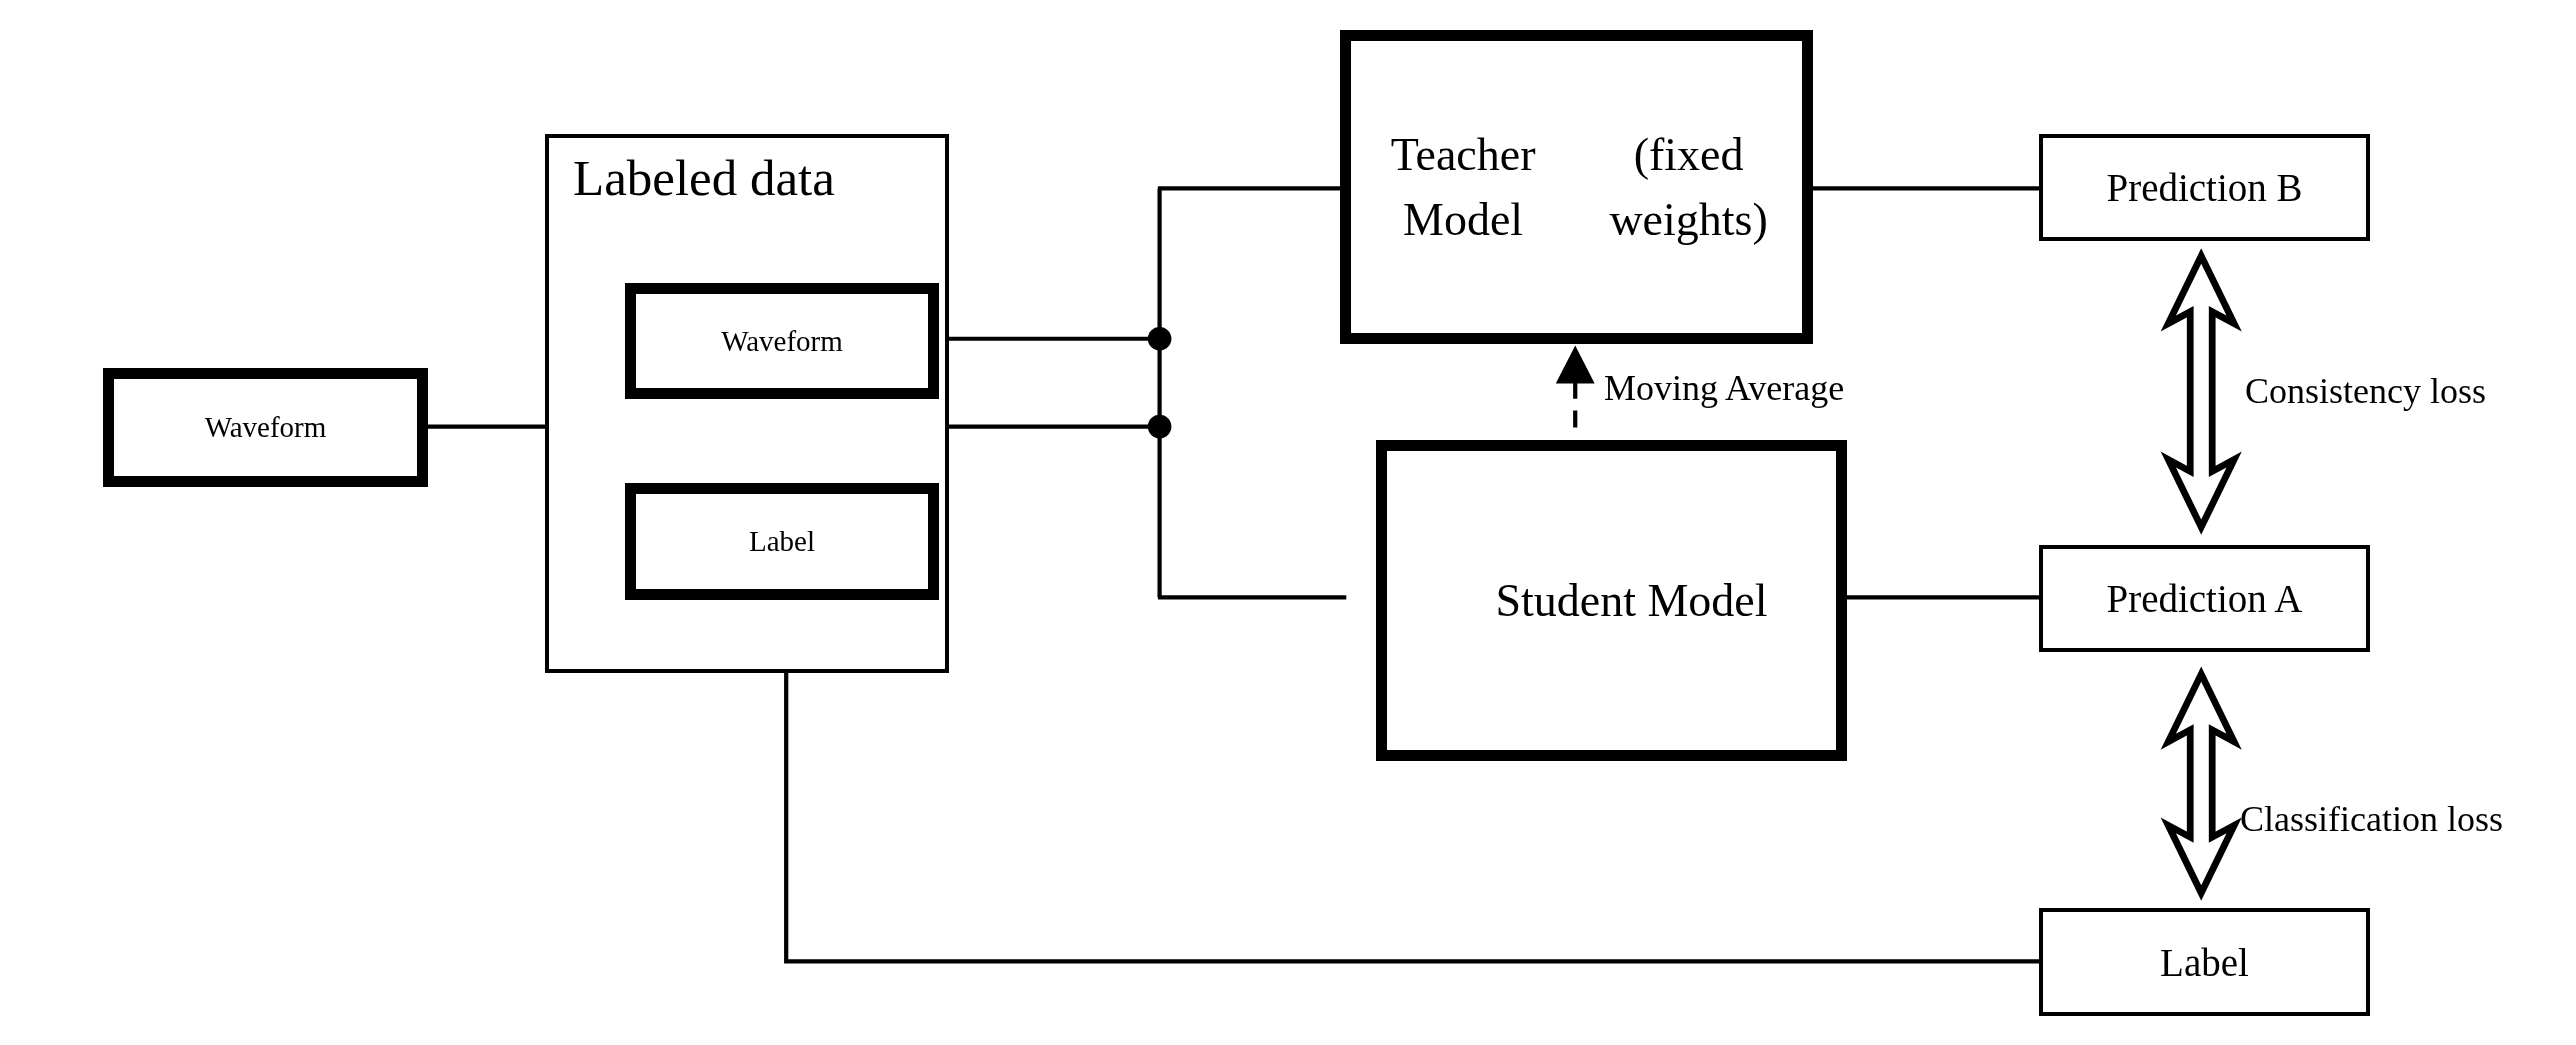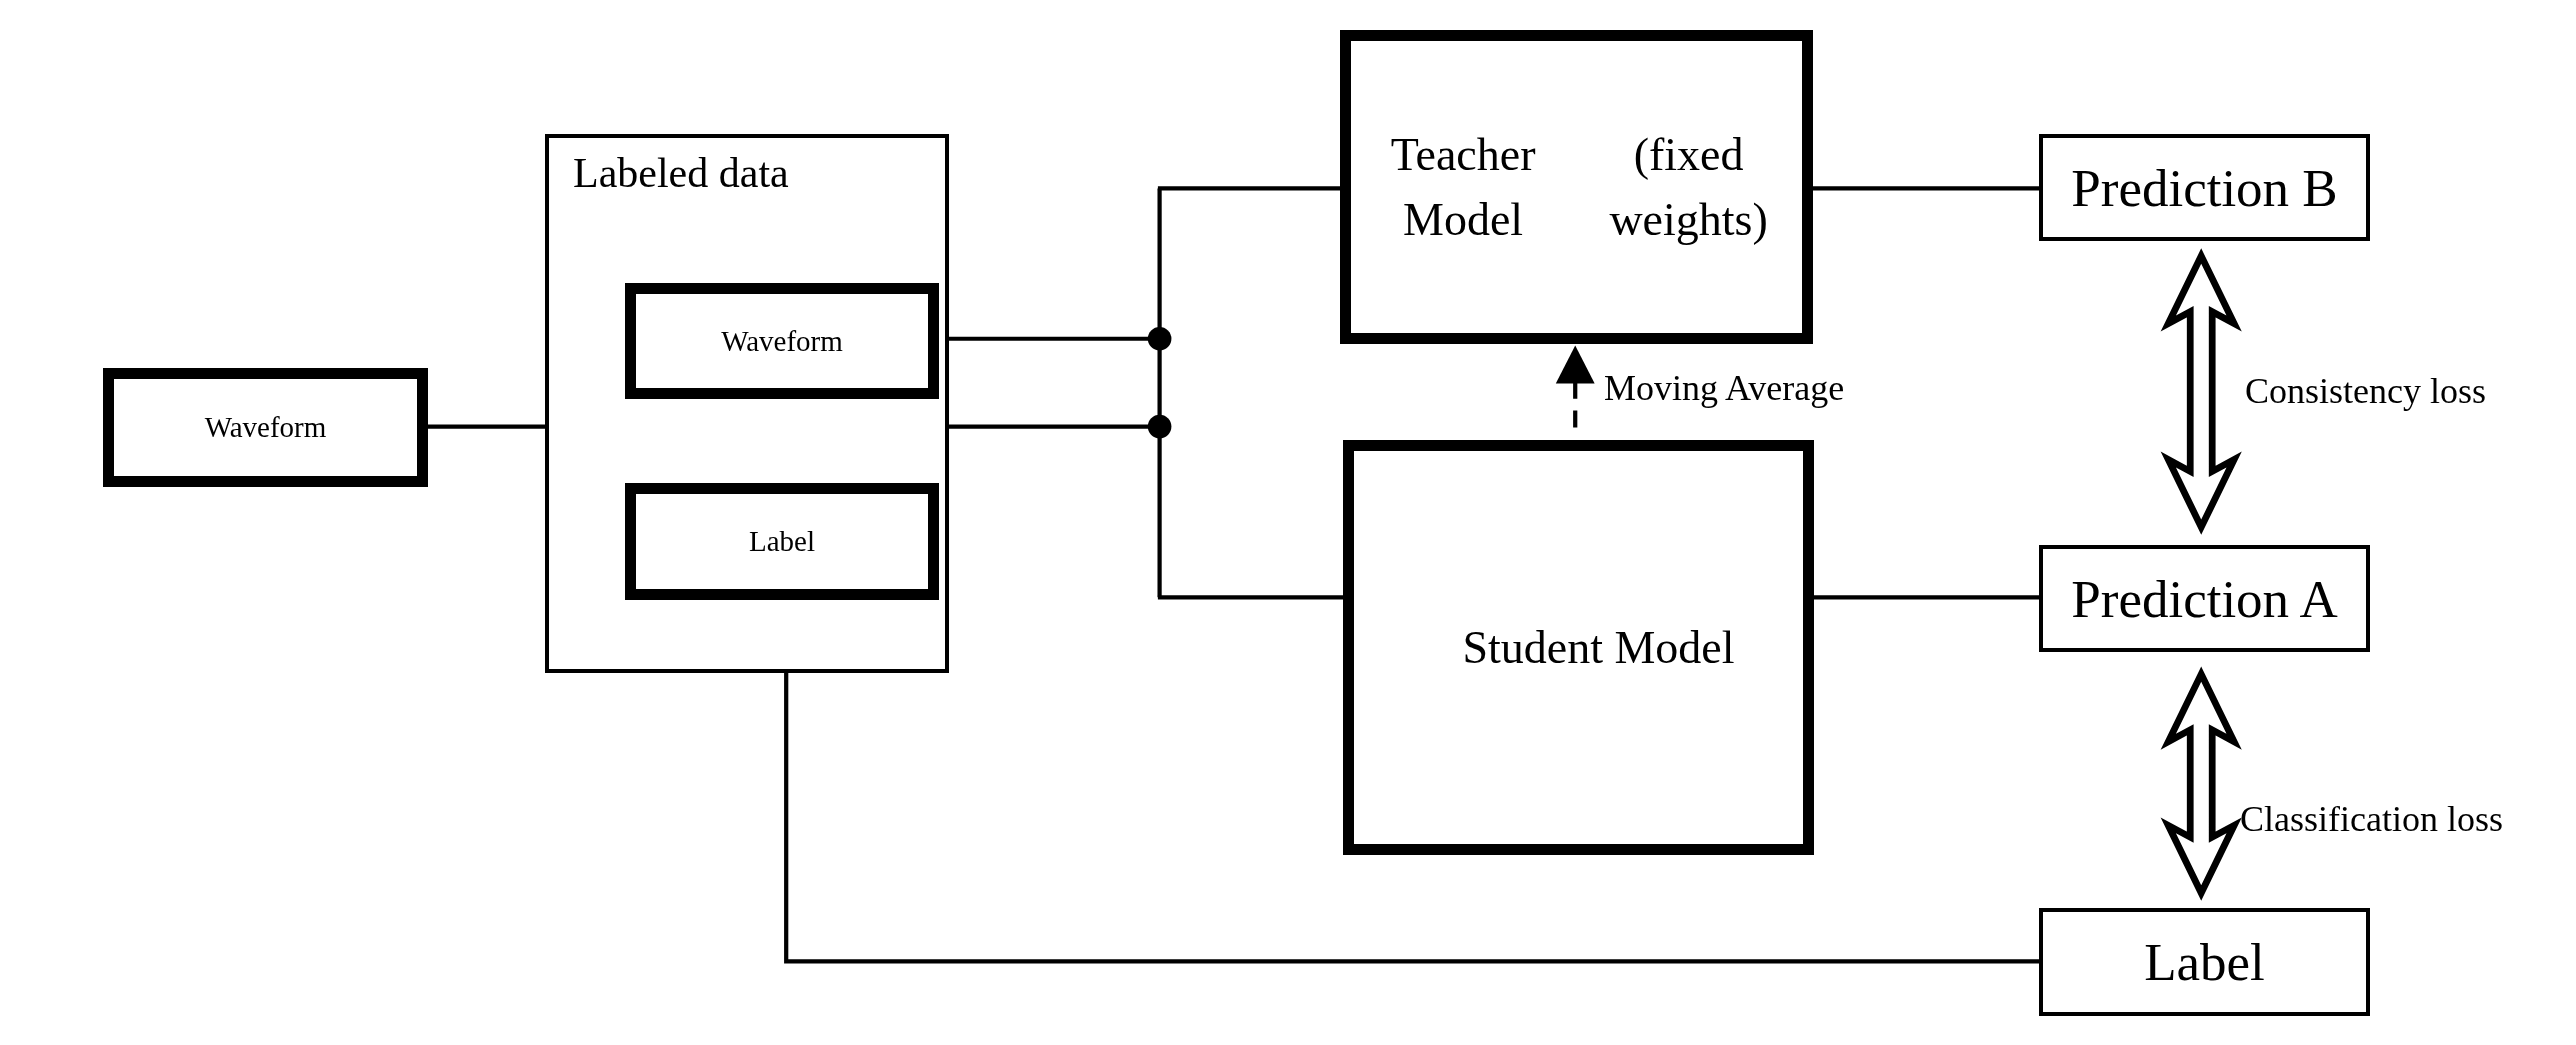--- a/index.html
+++ b/index.html
@@ -24,27 +24,27 @@
   .thin  { border: 4.2px solid #000000; }
   .thick { border: 11px solid #000000; }
   .center {
     display: flex;
     align-items: center;
     justify-content: center;
     text-align: center;
   }
   .container-title {
     position: absolute;
-    font-size: 42px;
+    font-size: 51px;
     line-height: 1.2;
     white-space: nowrap;
   }
   .inner-label { font-size: 29px; }
   .model-text  { font-size: 46px; line-height: 65px; }
-  .output-text { font-size: 53px; }
+  .output-text { font-size: 39px; }
   .edge-label {
     position: absolute;
     font-size: 36px;
     line-height: 1.1;
     white-space: nowrap;
   }
   svg#wires {
     position: absolute;
     left: 0; top: 0;
     width: 2576px;
@@ -97,21 +97,21 @@
   </div>
   <div class="box thick center" style="left:625px; top:483px; width:314px; height:117px;">
     <span class="inner-label">Label</span>
   </div>
 
   <div class="box thick center" style="left:1340px; top:30px; width:473px; height:314px; flex-direction:row;">
     <div class="model-text">Teacher Model</div>
     <div class="model-text">(fixed weights)</div>
   </div>
 
-  <div class="box thick center" style="left:1343px; top:440px; width:471px; height:415px;padding-left:40px;">
+  <div class="box thick center" style="left:1376px; top:440px; width:471px; height:321px;padding-left:40px;">
     <span class="model-text">Student Model</span>
   </div>
 
   <div class="box thin center" style="left:2039px; top:134px; width:331px; height:107px;">
     <span class="output-text">Prediction B</span>
   </div>
 
   <div class="box thin center" style="left:2039px; top:545px; width:331px; height:107px;">
     <span class="output-text">Prediction A</span>
   </div>

